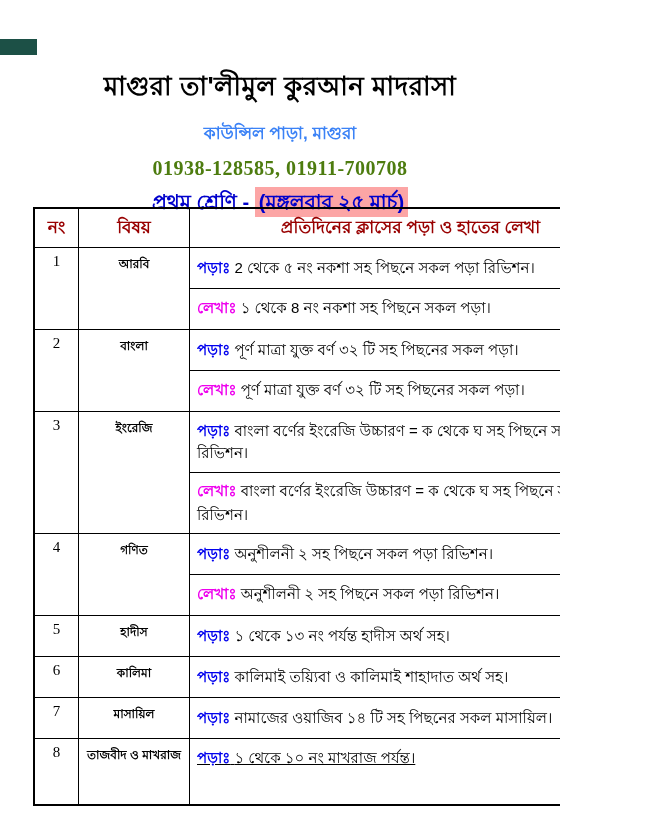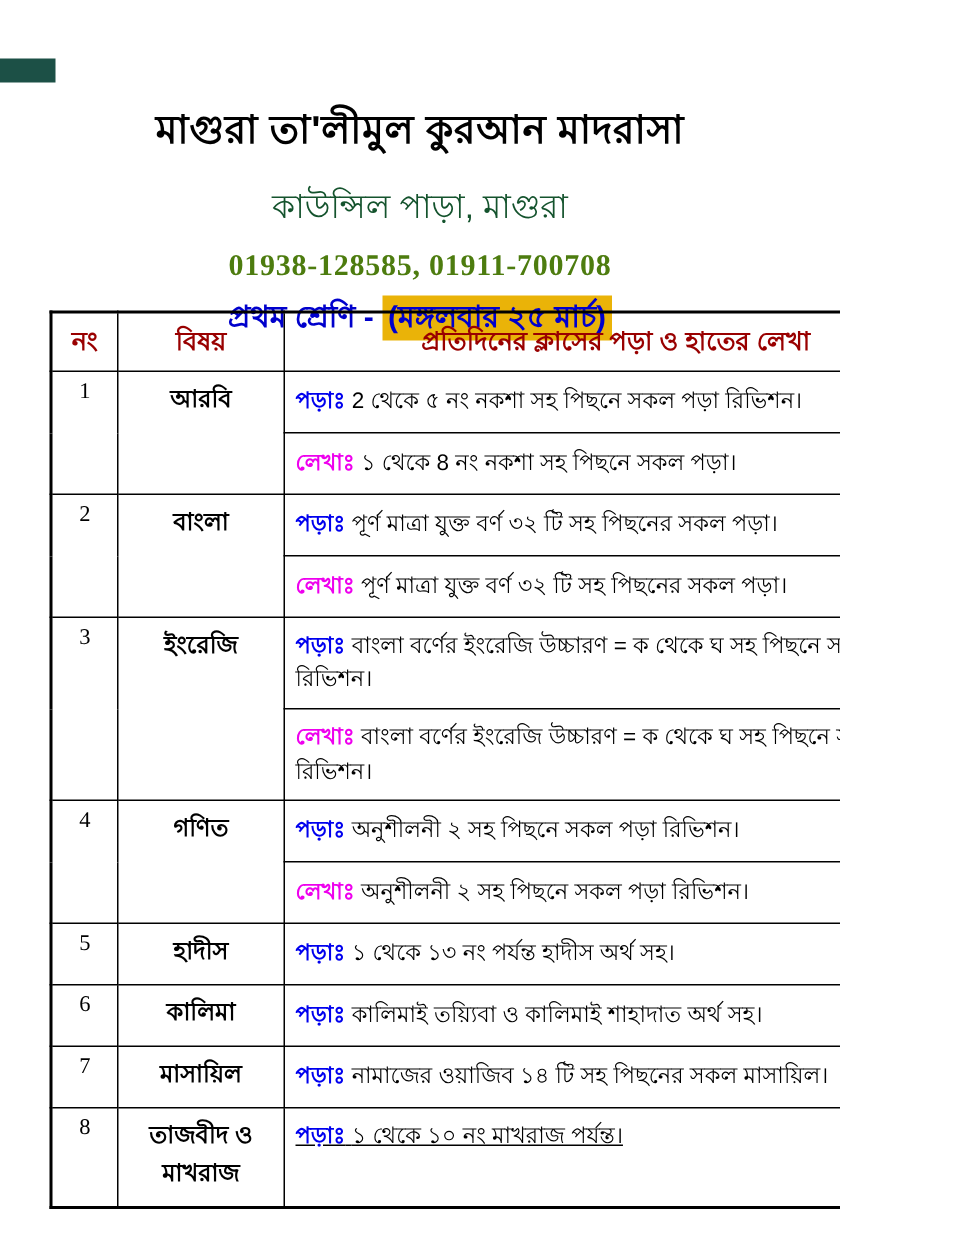--- a/index.html
+++ b/index.html
@@ -21,41 +21,41 @@
   }
   .header { text-align: center; padding-top: 66px; }
   .doc-title {
     font-size: 26px;
     font-weight: bold;
     color: #000000;
     margin: 0 0 10px 0;
     letter-spacing: 0.5px;
   }
   .doc-subtitle {
-    font-size: 22px;
-    font-weight: normal;
-    color: #14532d;
+    font-size: 17px;
+    font-weight: bold;
+    color: #3b82f6;
     margin: 0 0 9px 0;
   }
   .doc-phones {
     font-family: "Liberation Serif", "DejaVu Serif", serif;
     font-size: 20px;
     font-weight: bold;
     color: #4d7c0f;
     margin: 0 0 7px 0;
     letter-spacing: 0.5px;
   }
   .doc-class-line {
     font-size: 20px;
     font-weight: bold;
     color: #0000cc;
     margin: 0;
   }
   .date-highlight {
-    background: #eab308;
+    background: #fca5a5;
     color: #0000cc;
     padding: 4px 4px;
   }
   table.schedule {
     position: absolute;
     left: 33px;
     top: 207px;
     width: 584px;
     border-collapse: collapse;
     table-layout: fixed;
@@ -80,21 +80,21 @@
     vertical-align: top;
     font-family: "Liberation Serif", "DejaVu Serif", serif;
     font-size: 15px;
     color: #000000;
     padding-top: 5px;
   }
   td.subject-cell {
     text-align: center;
     vertical-align: top;
     font-weight: bold;
-    font-size: 16px;
+    font-size: 12px;
     color: #000000;
     padding-top: 7px;
     line-height: 1.55;
   }
   td.work-cell {
     font-size: 15px;
     color: #000000;
     vertical-align: middle;
     padding: 5px 6px 5px 7px;
     line-height: 1.45;

